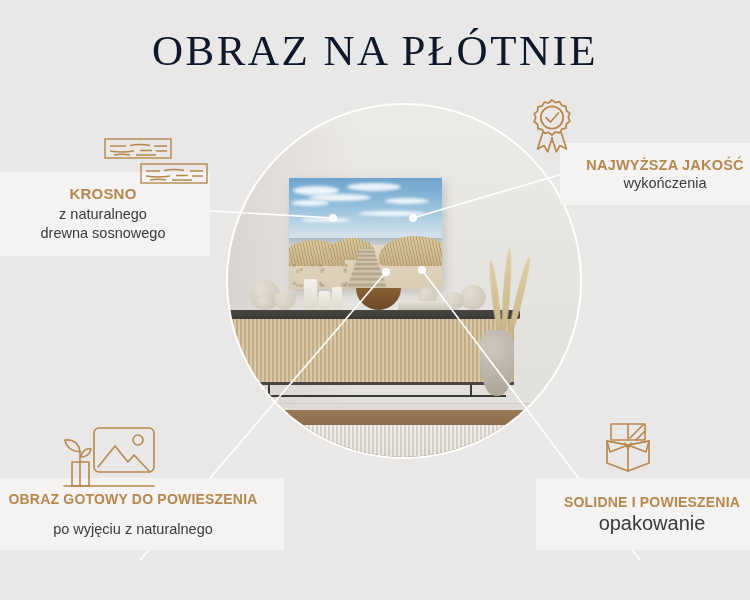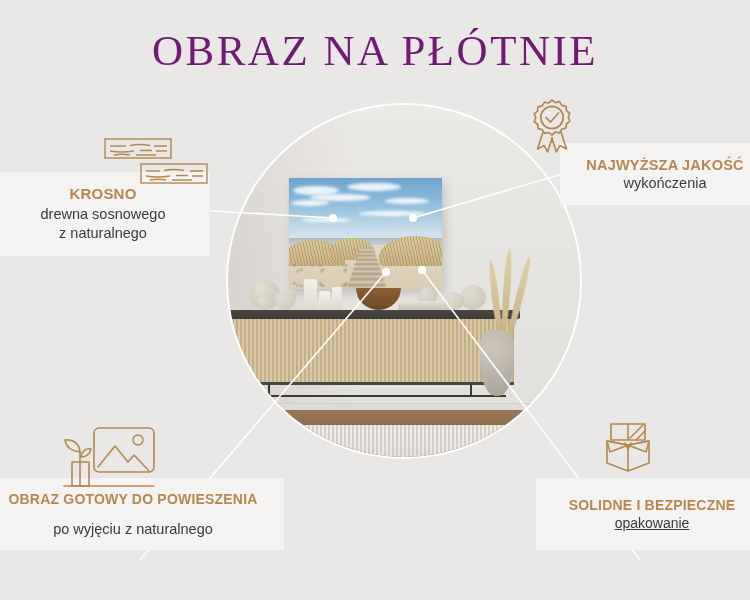--- a/index.html
+++ b/index.html
@@ -13,21 +13,21 @@
   #stage { position: absolute; inset: 0; width: 750px; height: 600px; }
 
   
   .title {
     position: absolute;
     top: 26px; left: 0; width: 750px;
     text-align: center;
     font-family: "Liberation Serif", serif;
     font-size: 43px;
     letter-spacing: 2.5px;
-    color: #701a75;
+    color: #0f172a;
     font-weight: 400;
   }
 
   
   .circle-wrap {
     position: absolute;
     left: 228px; top: 105px;
     width: 352px; height: 352px;
     border-radius: 50%;
     overflow: hidden;
@@ -187,21 +187,21 @@
     padding:0 18px;
   }
   .card-gotowy .head { font-size:14px; margin-bottom:14px; }
   .card-gotowy .sub { font-size:14.5px; }
 
   .card-opakowanie {
     left:536px; top:478px; width:232px; height:72px;
     padding:0 18px;
   }
   .card-opakowanie .head { font-size:14px; margin-bottom:2px; }
-  .card-opakowanie .sub { font-size:14px;text-decoration:underline; }
+  .card-opakowanie .sub { font-size:20px; }
 
   
   .icon { position:absolute; }
   .icon-planks  { left:104px; top:137px; }
   .icon-badge   { left:524px; top:97px; }
   .icon-picture { left:62px;  top:424px; }
   .icon-box     { left:597px; top:419px; }
 </style>
 </head>
 <body>
@@ -278,22 +278,22 @@
 
     <line x1="140" y1="560" x2="386" y2="272" stroke="#ffffff" stroke-width="1.6"></line>
     <circle cx="386" cy="272" r="4" fill="#ffffff"></circle>
 
     <line x1="640" y1="560" x2="422" y2="270" stroke="#ffffff" stroke-width="1.6"></line>
     <circle cx="422" cy="270" r="4" fill="#ffffff"></circle>
   </svg>
 
   <div class="card card-krosno">
     <div class="head">KROSNO</div>
+    <div class="sub">z naturalnego</div>
     <div class="sub">drewna sosnowego</div>
-    <div class="sub">z naturalnego</div>
   </div>
   <svg class="icon icon-planks" width="104" height="52" viewBox="0 0 104 52">
     <g fill="none" stroke="#b5884f" stroke-width="1.4">
       <rect x="1" y="2" width="66" height="19"></rect>
       <path d="M6 9 h16 M26 8.5 q10 -2 20 0 M50 9 h13 M6 14 q12 2 24 0 M36 13.5 h12 M52 14 h11 M10 18 q8 -1.5 16 0 M32 18 h20"></path>
       <rect x="37" y="27" width="66" height="19"></rect>
       <path d="M42 34 h14 M60 33.5 q10 -2 20 0 M86 34 h13 M42 39 q12 2 24 0 M72 38.5 h12 M88 39 h11 M46 43 q8 -1.5 16 0 M68 43 h20"></path>
     </g>
   </svg>
 
@@ -324,21 +324,21 @@
       <circle cx="76" cy="16" r="5"></circle>
       <path d="M18 28 v34"></path>
       <path d="M18 28 C10 27 4 23 3 16 C11 15 17 19 18 28 Z"></path>
       <path d="M19 33 C24 33 28 30 29 25 C24 24 20 27 19 33 Z"></path>
       <path d="M10 38 h17 v24 h-17 z"></path>
       <path d="M2 62 H92"></path>
     </g>
   </svg>
 
   <div class="card card-opakowanie">
-    <div class="head">SOLIDNE I BEZPIECZNE</div>
+    <div class="head">SOLIDNE I POWIESZENIA</div>
     <div class="sub">opakowanie</div>
   </div>
   <svg class="icon icon-box" width="62" height="62" viewBox="0 0 62 62">
     <g fill="none" stroke="#b5884f" stroke-width="1.6" stroke-linejoin="round" stroke-linecap="round">
       <path d="M14 5 h34 v16 h-34 z"></path>
       <path d="M31 5 v16"></path>
       <path d="M33 19 L46 6"></path>
       <path d="M39 21 L48 12"></path>
       <path d="M10 22 L31 26 L52 22 L52 44 L31 52 L10 44 Z"></path>
       <path d="M31 26 v26"></path>

